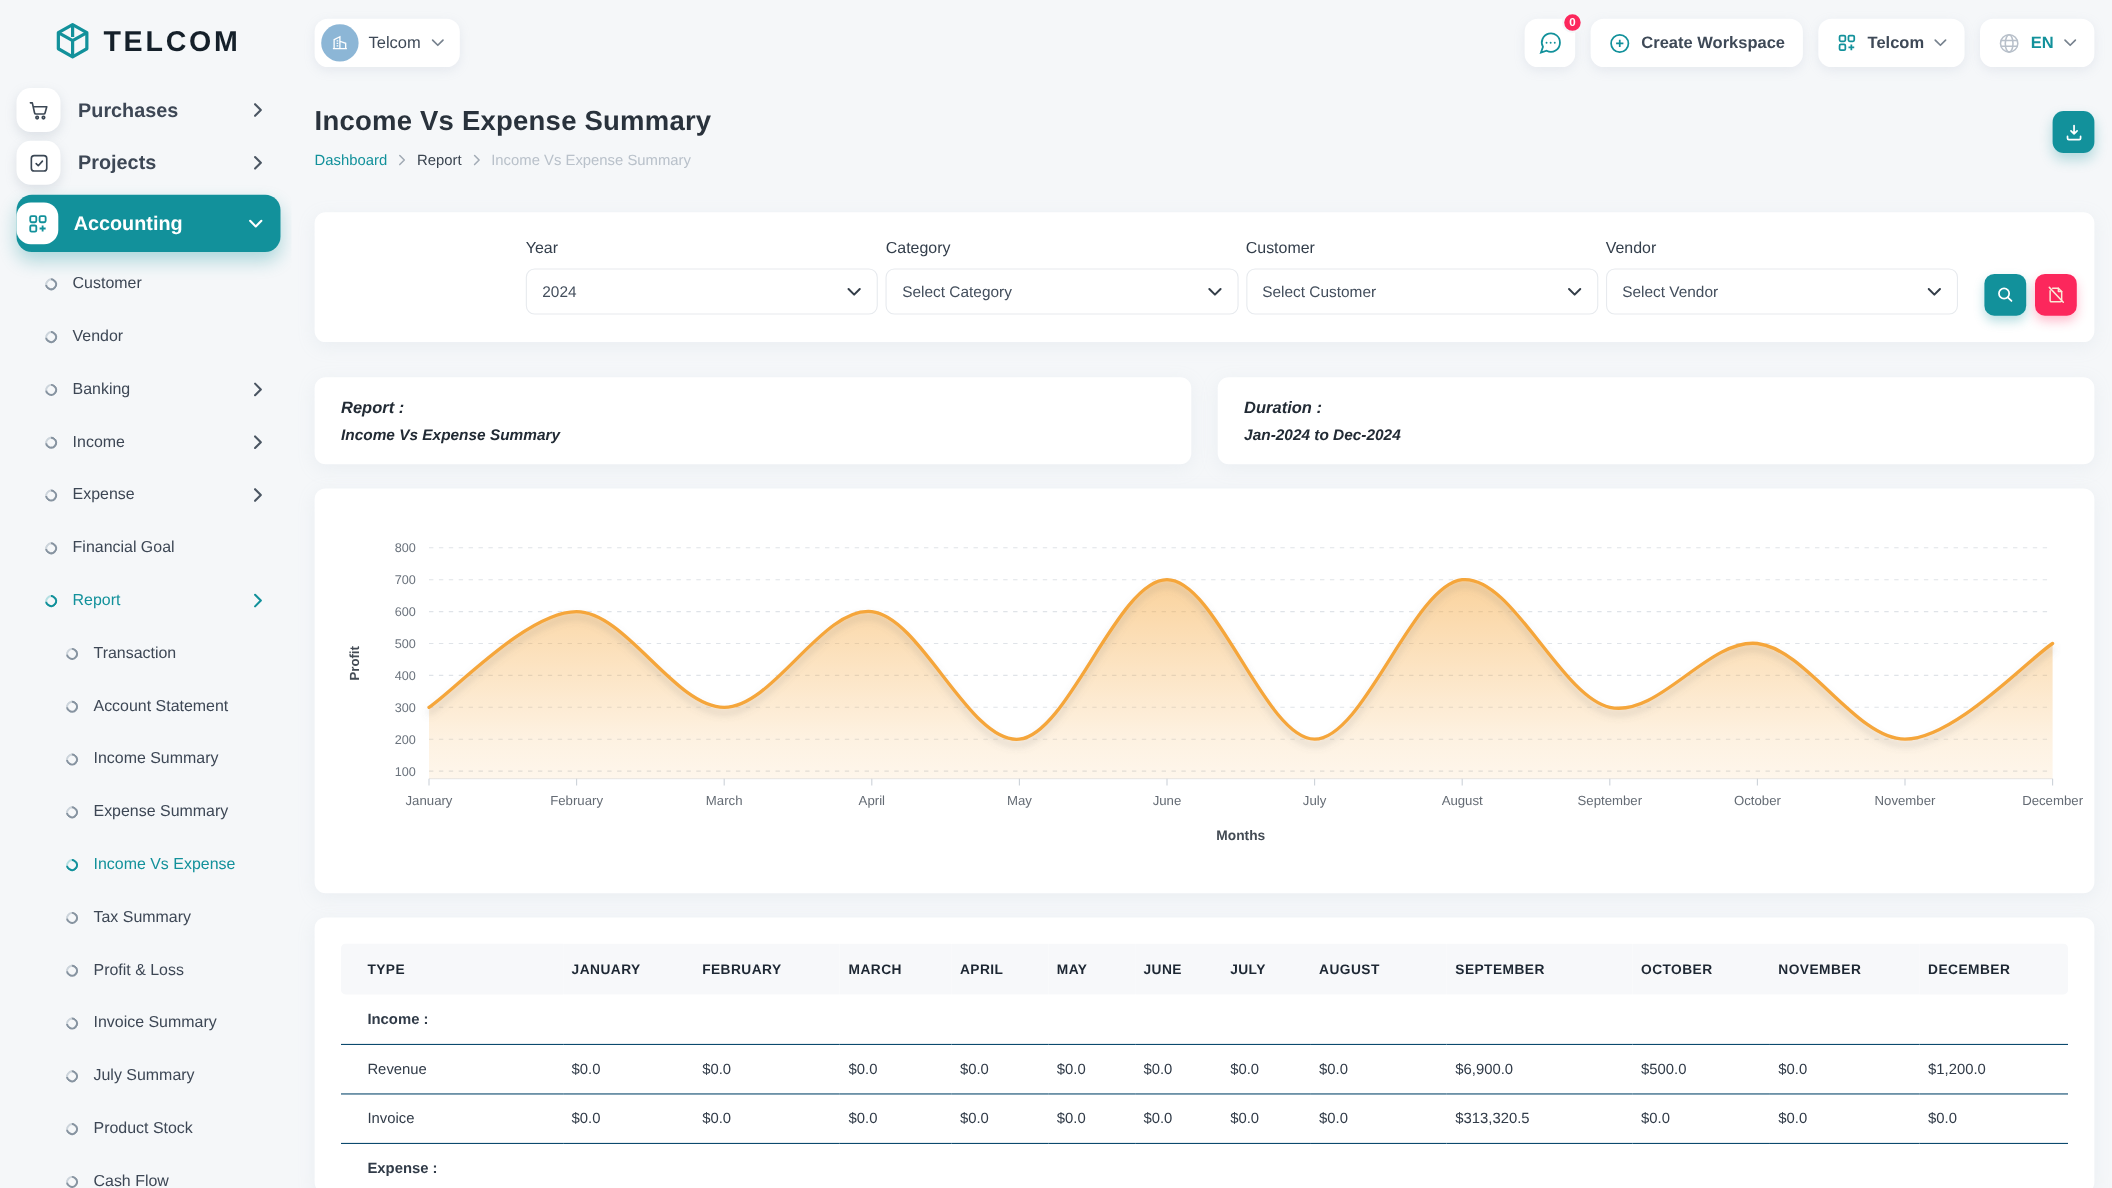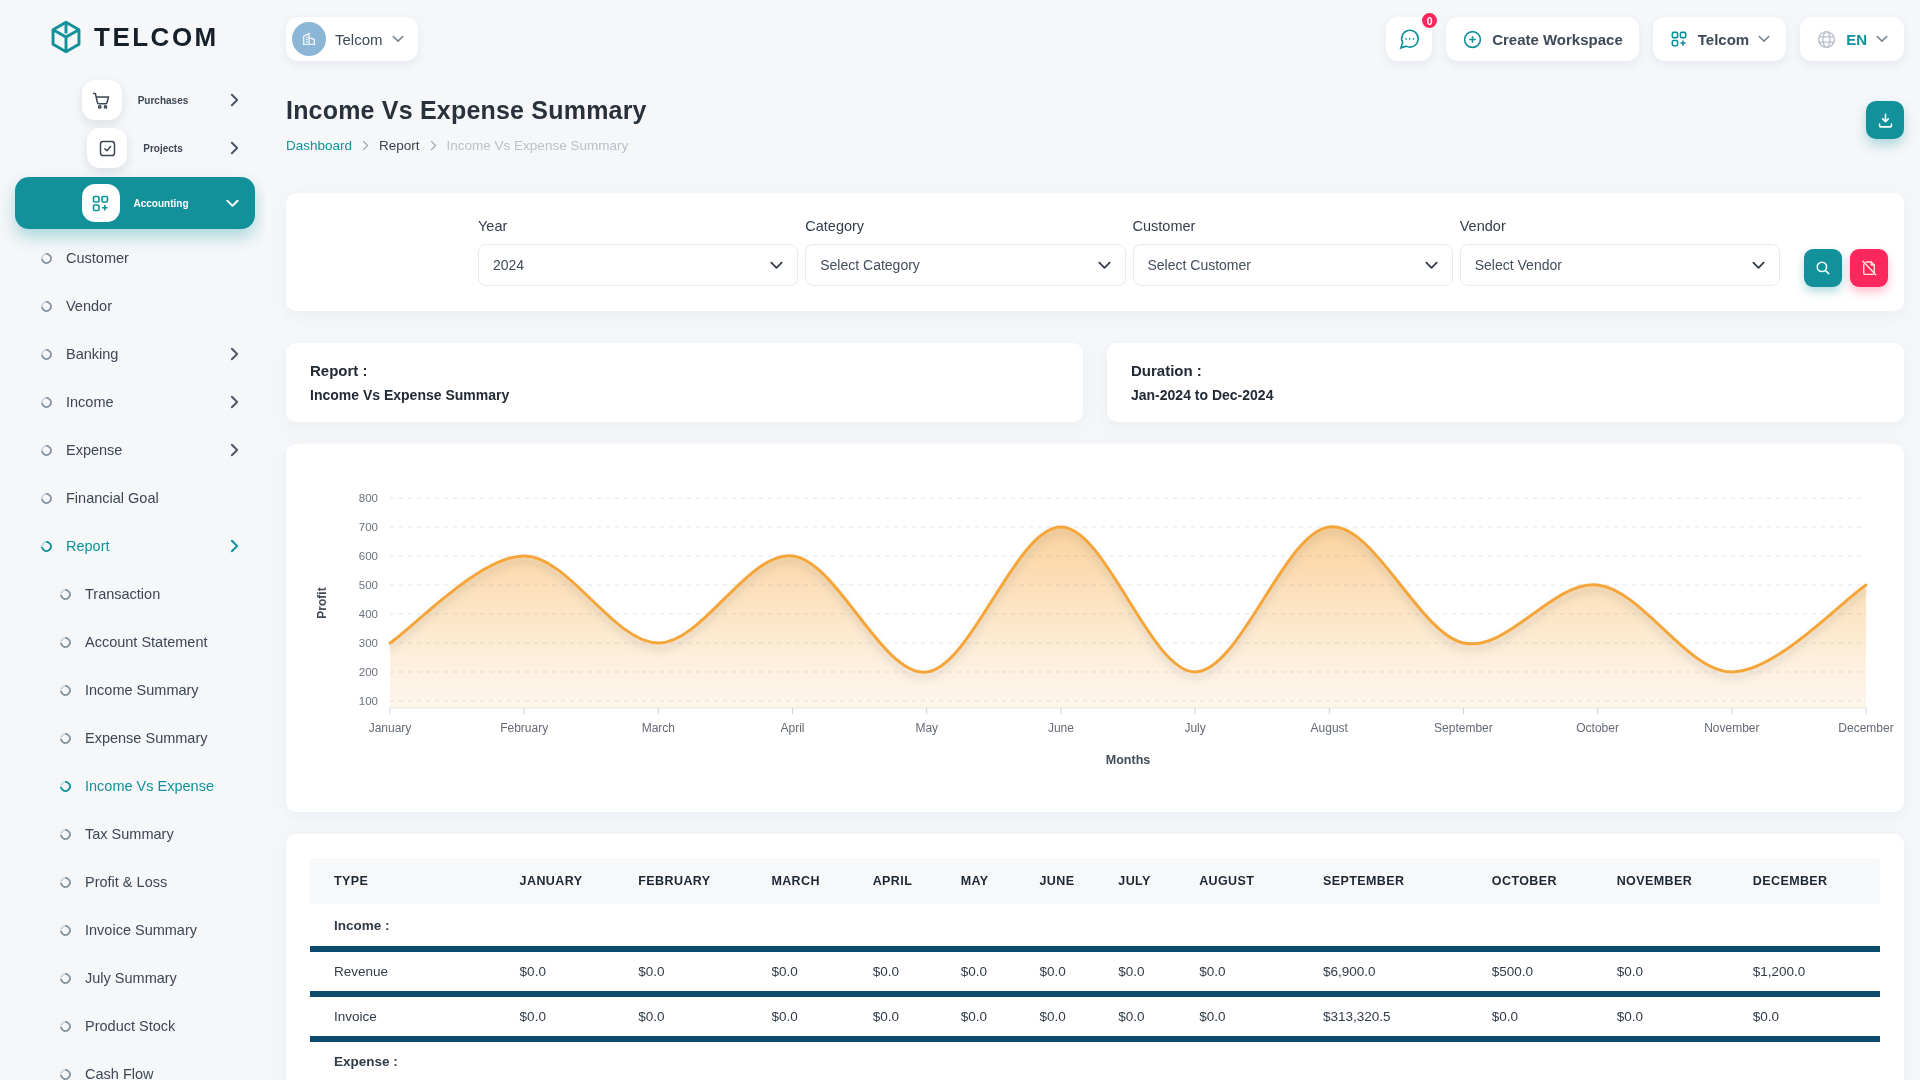--- a/index.html
+++ b/index.html
@@ -11,21 +11,21 @@
   }
   .app { display: flex; width: 1920px; height: 1080px; }
 
   
   .sidebar { width: 265px; min-width: 265px; padding: 16px 10px 0 15px; overflow: hidden; }
   .logo { display: flex; align-items: center; gap: 9px; margin: 2px 0 20px 32px; cursor: pointer; }
   .logo-text { font-size: 26px; font-weight: 700; letter-spacing: 2.5px; color: #15202a; }
   .menu { display: flex; flex-direction: column; }
   .mi { display: flex; align-items: center; height: 48px; position: relative; cursor: pointer; color: #3d4755; flex: none; }
   .mi-label { white-space: nowrap; }
-  .mi.lvl0 { font-weight: 600; font-size: 10px; justify-content: center; }
+  .mi.lvl0 { font-weight: 600; font-size: 18px; }
   .chip-ic { width: 40px; height: 40px; background: #fff; border-radius: 13px; box-shadow: 0 4px 10px rgba(146,161,176,0.25); display: flex; align-items: center; justify-content: center; margin-right: 16px; flex: none; }
   .chip-ic svg { width: 21px; height: 21px; }
   .mi .chev { position: absolute; right: 16px; display: flex; color: #4b5663; }
   .mi.pill { background: #12919b; border-radius: 14px; height: 52px; margin: 5px 0; color: #fff; box-shadow: 0 8px 16px rgba(18,145,155,0.32); }
   .mi.pill .chip-ic { box-shadow: none; margin-right: 14px; width: 38px; height: 38px; }
   .mi.pill .chev { color: #fff; }
   .mi.lvl1 { padding-left: 26px; font-size: 14.5px; font-weight: 500; }
   .mi.lvl2 { padding-left: 45px; font-size: 14.5px; font-weight: 500; }
   .dot { width: 11px; height: 11px; border-radius: 50%; border: 2.5px solid #8794a1; border-left-color: #cdd5dc; transform: rotate(40deg); margin-right: 14px; flex: none; }
   .mi.active-link { color: #12919b; }
@@ -58,34 +58,34 @@
   .filter-card { margin-top: 40px; height: 118px; display: flex; align-items: center; padding: 0 16px 0 192px; gap: 24px; }
   .f-field { flex: 1; }
   .f-label { font-size: 14.5px; color: #333e4b; margin-bottom: 10px; font-weight: 500; }
   .f-select { height: 42px; border: 1px solid #e7eaee; border-radius: 8px; display: flex; align-items: center; justify-content: space-between; padding: 0 14px; font-size: 14px; color: #434e5c; background: #fff; cursor: pointer; }
   .f-select .chev-sm { color: #343e49; }
   .filter-actions { display: flex; gap: 8px; margin-top: 32px; }
   .btn-icon { width: 38px; height: 38px; border-radius: 9px; border: none; display: flex; align-items: center; justify-content: center; cursor: pointer; flex: none; }
   .btn-search { background: #12919b; box-shadow: 0 5px 10px rgba(18,145,155,0.3); }
   .btn-clear { background: #fc275c; box-shadow: 0 5px 10px rgba(252,39,92,0.3); }
 
-  .summary-row { display: flex; gap: 24px; margin-top: 32px; }
+  .summary-row { display: flex; gap: 24px; margin-top: 32px; font-style: italic; }
   .summary-card { flex: 1; padding: 19px 24px; }
   .s-label { font-size: 15px; font-weight: 700; color: #222b35; }
   .s-value { font-size: 14px; font-weight: 700; color: #222b35; margin-top: 8px; }
 
   .chart-card { margin-top: 22px; height: 368px; padding: 24px; }
   #chart { display: block; overflow: visible; }
 
   .table-card { margin-top: 22px; padding: 24px 24px 0; min-height: 233px; }
   table { width: 100%; border-collapse: collapse; table-layout: fixed; }
   thead th { background: #f7f8fa; font-size: 12.5px; font-weight: 700; color: #1d2733; text-align: left; height: 46px; padding: 0 8px; letter-spacing: 0.4px; white-space: nowrap; }
   thead th:first-child { padding-left: 24px; border-radius: 4px 0 0 4px; }
   thead th:last-child { border-radius: 0 4px 4px 0; }
-  tbody td { height: 45px; font-size: 13.5px; color: #313b48; padding: 0 8px; border-bottom: 6px solid #0c4a6e; }
+  tbody td { height: 45px; font-size: 13.5px; color: #313b48; padding: 0 8px; border-bottom: 1px solid #0c4a6e; }
   tbody td:first-child { padding-left: 24px; }
   tbody tr.section td { font-weight: 600; }
 </style>
 </head>
 <body>
 
 <div class="app">
 
   <aside class="sidebar">
     <div class="logo">

